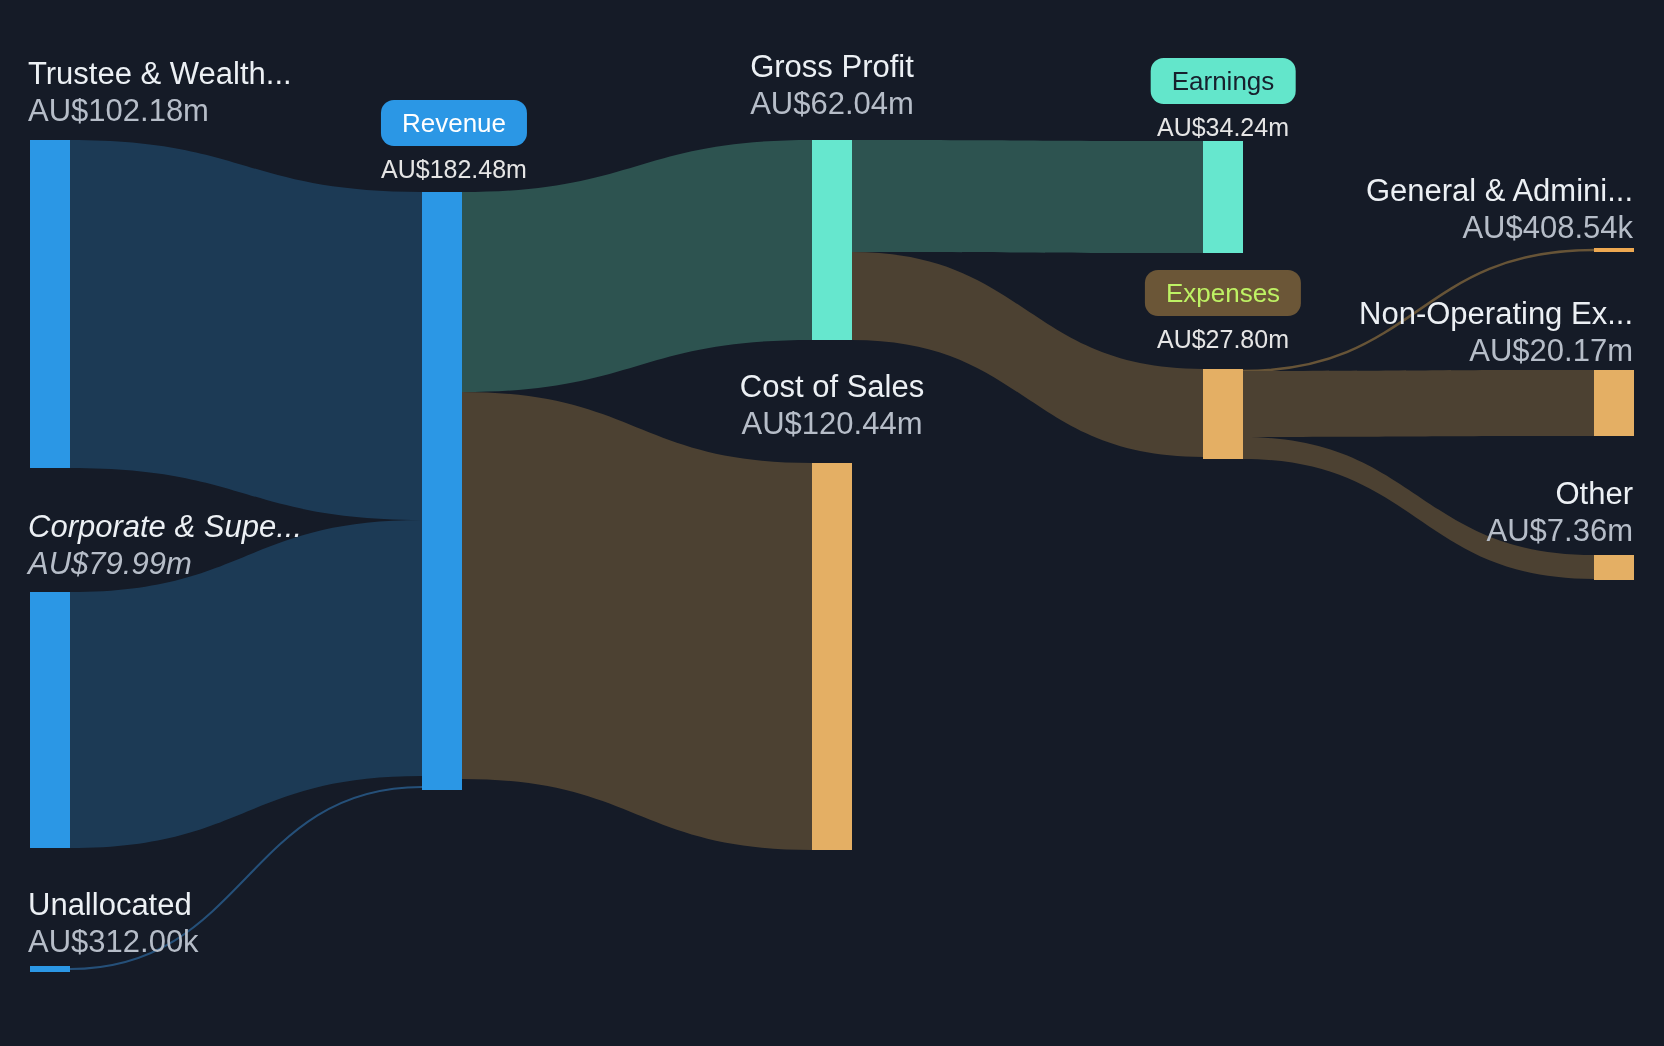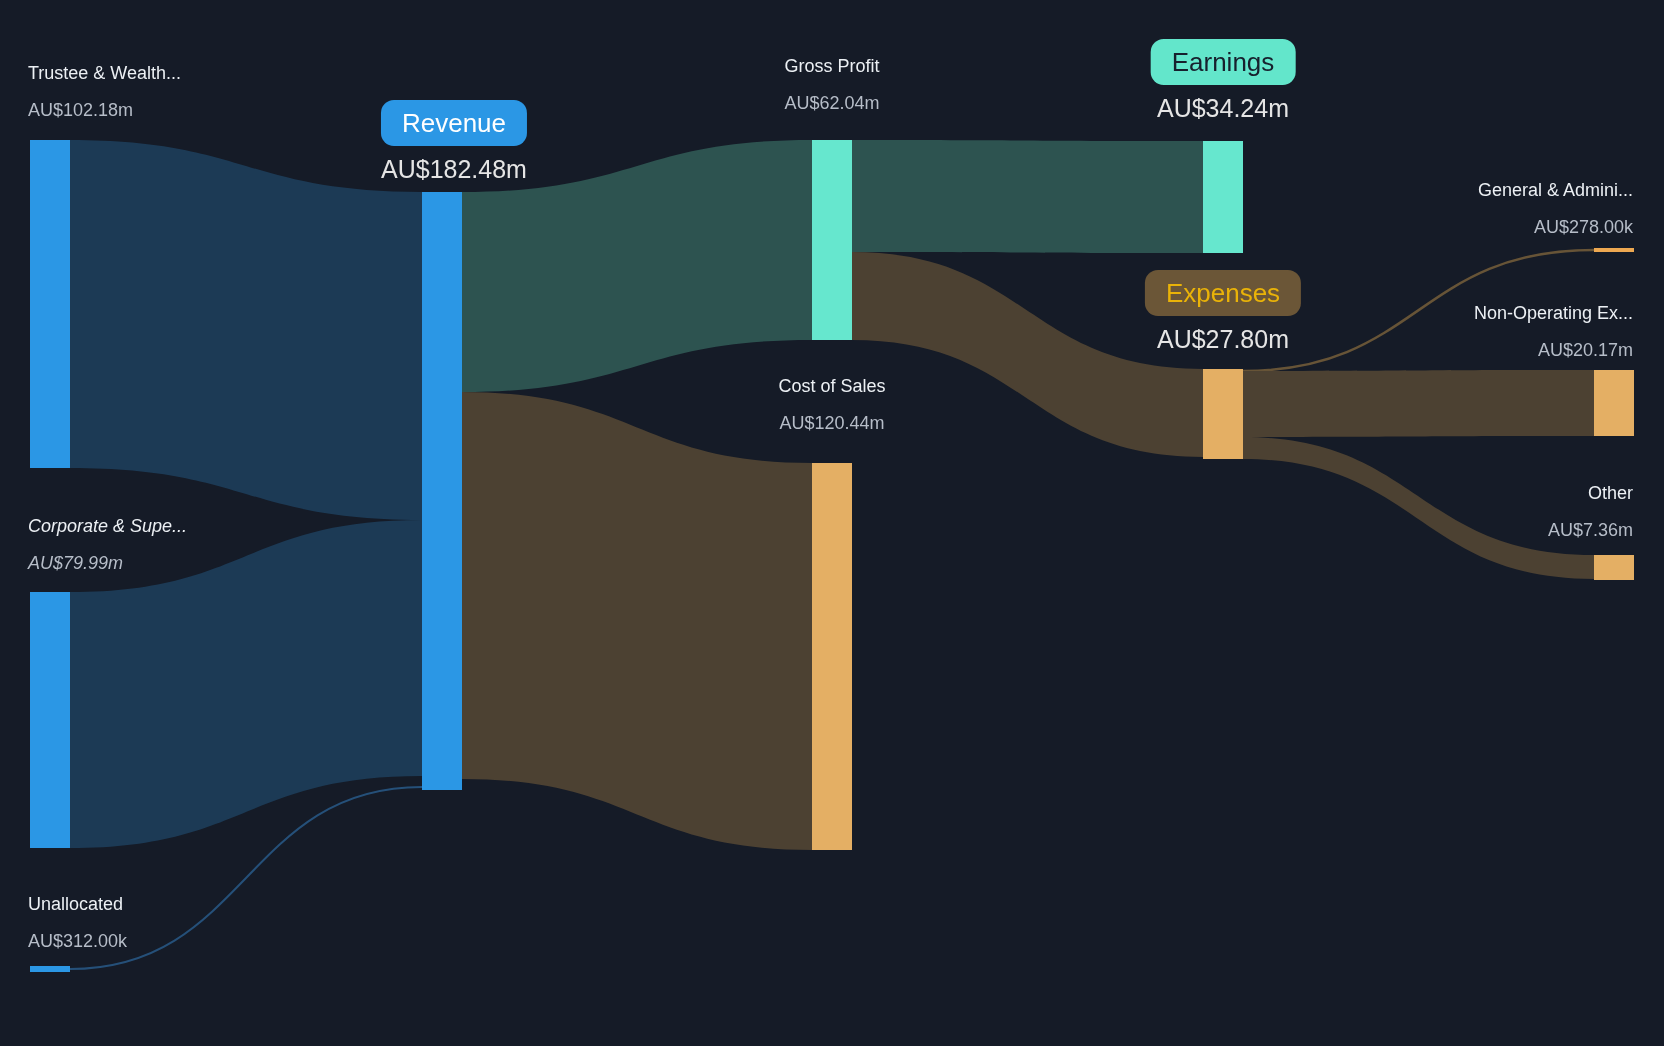--- a/index.html
+++ b/index.html
@@ -2,36 +2,36 @@
 <html><head>
 <meta charset="utf-8">
 <style>
   html,body{margin:0;padding:0;background:#10141d;}
   .stage{
     position:relative;width:1664px;height:1046px;
     background:#151B27;overflow:hidden;
     font-family:"Liberation Sans","DejaVu Sans",sans-serif;
   }
   .stage svg{position:absolute;left:0;top:0;z-index:0;}
-  .lbl{position:absolute;z-index:2;line-height:37px;font-size:18px;white-space:nowrap;}
+  .lbl{position:absolute;z-index:2;line-height:37px;font-size:31px;white-space:nowrap;}
   .lbl .name{color:#ECF0F4;}
   .lbl .val{color:#B6BDC8;}
   .left-align{text-align:left;}
   .right-align{text-align:right;}
   .center-group{
     position:absolute;z-index:2;transform:translateX(-50%);
     display:flex;flex-direction:column;align-items:center;white-space:nowrap;
   }
   .badge{
     display:inline-block;font-size:26px;line-height:26px;
     padding:10px 21px;border-radius:13px;
   }
   .badge.blue{background:#2B97E5;color:#FFFFFF;}
   .badge.teal{background:#63E6CB;color:#17202D;}
-  .badge.brown{background:#6B5637;color:#eab308;}
+  .badge.brown{background:#6B5637;color:#bef264;}
   .center-group .val{color:#e5e5e5;font-size:25px;line-height:25px;margin-top:11px;}
 </style>
 </head>
 <body>
 
 <div class="stage">
 
   <svg viewBox="0 0 1664 1046" width="1664" height="1046">
 
     <path d="M70,140 C246,140 246,192 422,192 L422,520 C246,520 246,468 70,468 Z" fill="#1C3A55"></path>
@@ -81,33 +81,33 @@
   <div class="lbl" style="left:832px;top:48px;transform:translateX(-50%);text-align:center;">
     <div class="name">Gross Profit</div>
     <div class="val">AU$62.04m</div>
   </div>
 
   <div class="lbl" style="left:832px;top:368px;transform:translateX(-50%);text-align:center;">
     <div class="name">Cost of Sales</div>
     <div class="val">AU$120.44m</div>
   </div>
 
-  <div class="center-group" style="left:1223px;top:39px;">
+  <div class="center-group" style="left:1223px;top:58px;">
     <span class="badge teal">Earnings</span>
     <span class="val">AU$34.24m</span>
   </div>
 
   <div class="center-group" style="left:1223px;top:270px;">
     <span class="badge brown">Expenses</span>
     <span class="val">AU$27.80m</span>
   </div>
 
   <div class="lbl right-align" style="right:31px;top:172px;">
     <div class="name">General &amp; Admini...</div>
-    <div class="val">AU$278.00k</div>
+    <div class="val">AU$408.54k</div>
   </div>
 
   <div class="lbl right-align" style="right:31px;top:295px;">
     <div class="name">Non-Operating Ex...</div>
     <div class="val">AU$20.17m</div>
   </div>
 
   <div class="lbl right-align" style="right:31px;top:475px;">
     <div class="name">Other</div>
     <div class="val">AU$7.36m</div>

